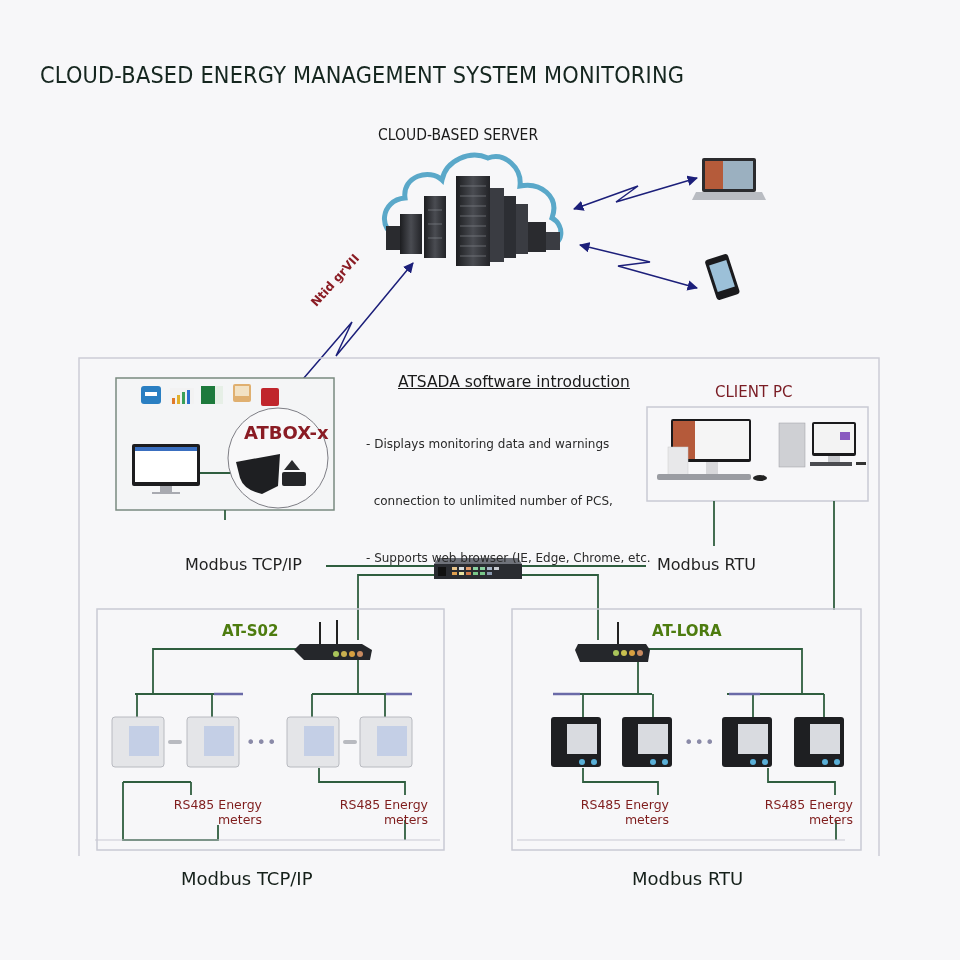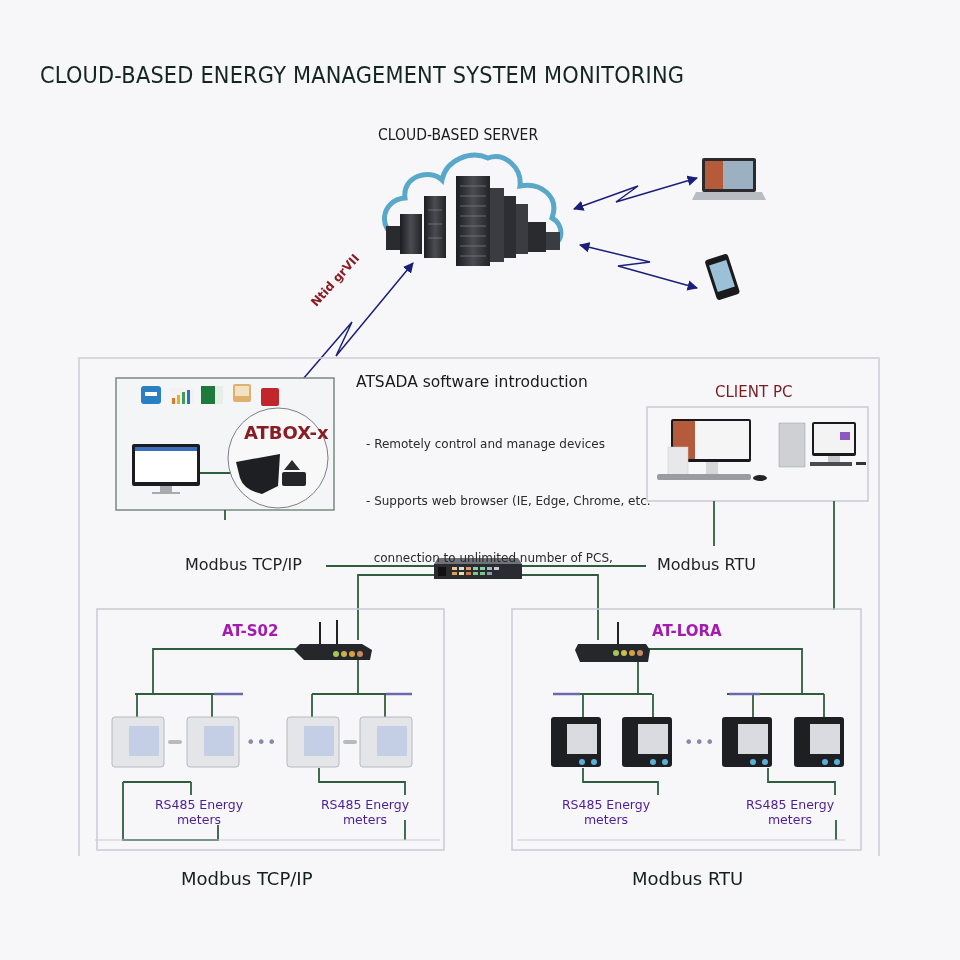--- a/index.html
+++ b/index.html
@@ -5,22 +5,22 @@
   html,body{margin:0;padding:0;background:#f7f7f9;}
   body{width:960px;height:960px;position:relative;overflow:hidden;font-family:"DejaVu Sans","Liberation Sans",sans-serif;}
   .abs{position:absolute;}
   .title{left:40px;top:62px;font-size:22.5px;color:#15261f;letter-spacing:0.2px;font-family:"DejaVu Sans",sans-serif;transform:scaleX(0.93);transform-origin:left;}
   .server-label{left:378px;top:126px;font-size:15px;color:#1a1a1a;transform:scaleX(0.93);transform-origin:left;}
   .lbl{font-size:16px;color:#1f1f1f;}
   .bot{font-size:18px;color:#15201a;}
   .intro-title{font-size:15.5px;color:#1a1a1a;}
   .intro-list{font-size:12px;color:#2a2a2a;line-height:19px;}
   .red{color:#8a1c24;font-weight:bold;}
-  .meter-lbl{font-size:12.5px;color:#4c1d95;text-align:center;line-height:15px;}
-  .dev-title{font-size:15px;font-weight:bold;color:#a21caf;}
+  .meter-lbl{font-size:12.5px;color:#7f1d1d;text-align:right;line-height:15px;}
+  .dev-title{font-size:15px;font-weight:bold;color:#4d7c0f;}
   svg{position:absolute;left:0;top:0;}
 </style>
 </head>
 <body>
 
 <div class="abs title">CLOUD-BASED ENERGY MANAGEMENT SYSTEM MONITORING</div>
 <div class="abs server-label">CLOUD-BASED SERVER</div>
 
 <svg width="960" height="960" viewBox="0 0 960 960">
   <defs>
@@ -268,25 +268,25 @@
     <line x1="386" y1="694" x2="412" y2="694"></line>
     <line x1="553" y1="694" x2="580" y2="694"></line>
     <line x1="729" y1="694" x2="760" y2="694"></line>
   </g>
 </svg>
 
 <div class="abs red" style="left:308px;top:300px;font-size:12px;transform:rotate(-48deg);transform-origin:left top;">Ntid grVII</div>
 
 <div class="abs red" style="left:244px;top:422px;font-size:18px;">ATBOX-x</div>
 
-<div class="abs intro-title" style="left:356px;top:373px;">ATSADA software introduction</div>
+<div class="abs intro-title" style="left:398px;top:373px;text-decoration:underline;">ATSADA software introduction</div>
 <div class="abs intro-list" style="left:366px;top:397px;white-space:pre;">
-  <div>- Remotely control and manage devices</div>
+  <div>- Displays monitoring data and warnings</div>
+  <div>  connection to unlimited number of PCS,</div>
   <div>- Supports web browser (IE, Edge, Chrome, etc.</div>
-  <div>  connection to unlimited number of PCS,</div>
 </div>
 
 <div class="abs red" style="left:715px;top:383px;font-size:15px;font-weight:normal;color:#7a1c24;">CLIENT PC</div>
 
 <div class="abs lbl" style="left:185px;top:555px;">Modbus TCP/IP</div>
 <div class="abs lbl" style="left:657px;top:555px;">Modbus RTU</div>
 
 <div class="abs dev-title" style="left:222px;top:622px;">AT-S02</div>
 <div class="abs dev-title" style="left:652px;top:622px;">AT-LORA</div>
 

